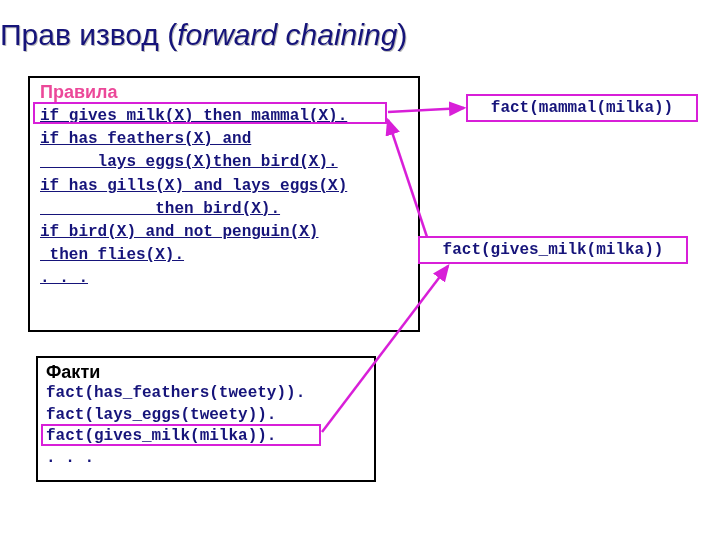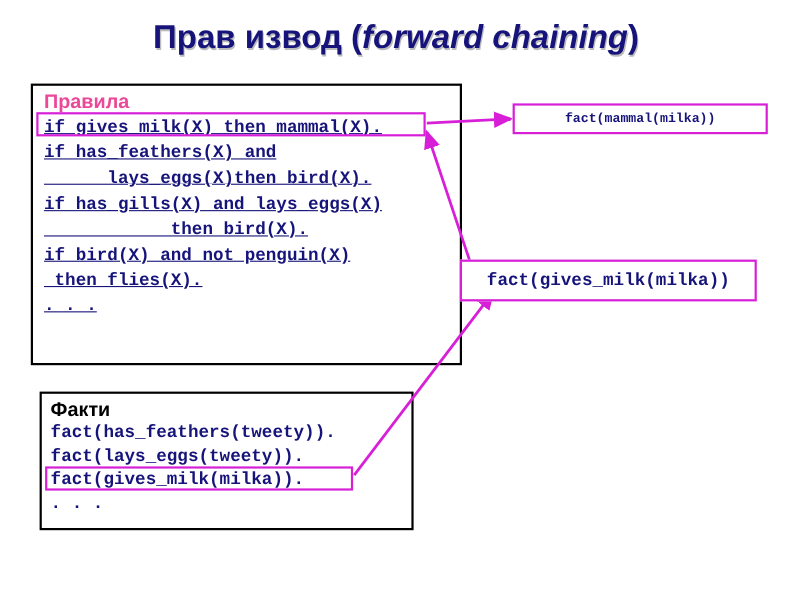--- a/index.html
+++ b/index.html
@@ -5,23 +5,22 @@
   * { margin: 0; padding: 0; box-sizing: border-box; }
   body {
     width: 720px;
     height: 540px;
     background: #ffffff;
     font-family: Arial, sans-serif;
     position: relative;
     overflow: hidden;
   }
   .title {
-    text-align: center;
     font-size: 30px;
-    font-weight: bold;
+    font-weight: normal;
     color: #16147a;
     padding: 18px 0 10px 0;
     text-shadow: 1px 1px 0 #bbb;
   }
   .title .italic { font-style: italic; }
   .rules-box {
     position: absolute;
     left: 28px;
     top: 76px;
     width: 392px;
@@ -58,34 +57,34 @@
   }
   .fact-box-1 {
     position: absolute;
     right: 22px;
     top: 94px;
     width: 232px;
     height: 28px;
     border: 2px solid #d81fd8;
     background: #fff;
     font-family: "Courier New", monospace;
-    font-size: 12px;
+    font-size: 16px;
     font-weight: bold;
     color: #16147a;
     display: flex;
     align-items: center;
     justify-content: center;
     z-index: 10;
   }
   .fact-box-2 {
     position: absolute;
     right: 32px;
     top: 236px;
     width: 270px;
-    height: 38px;
+    height: 28px;
     border: 2px solid #d81fd8;
     background: #fff;
     font-family: "Courier New", monospace;
     font-size: 16px;
     font-weight: bold;
     color: #16147a;
     display: flex;
     align-items: center;
     justify-content: center;
     z-index: 10;

